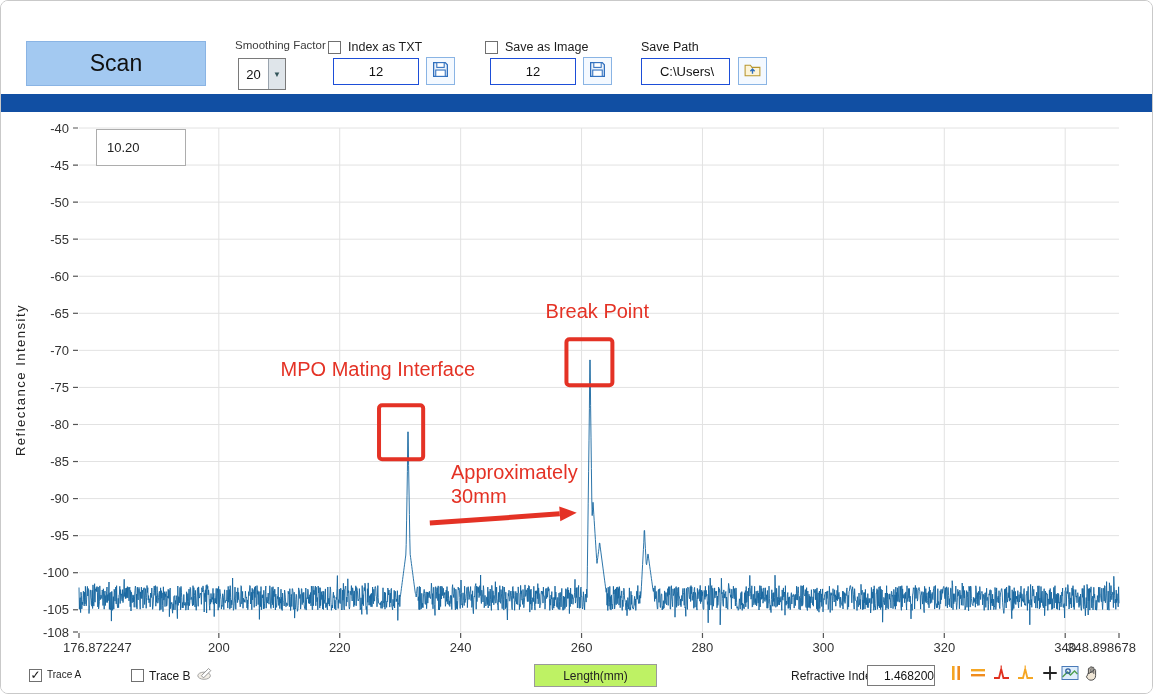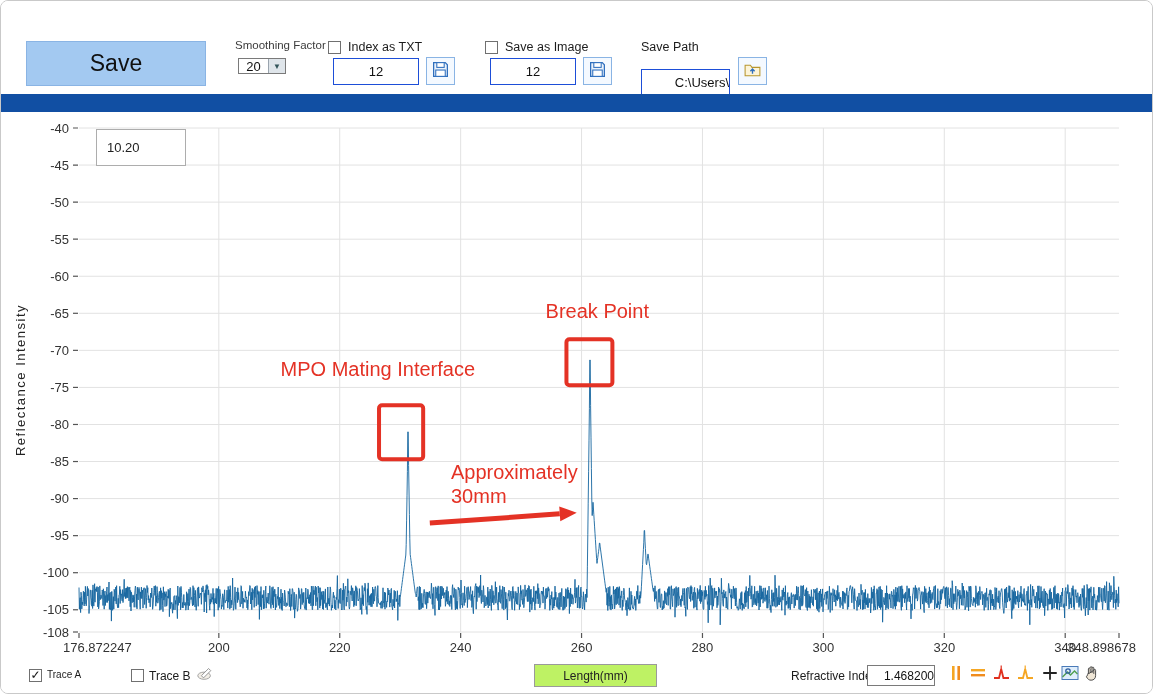--- a/index.html
+++ b/index.html
@@ -19,27 +19,27 @@
   .cb {
     position:absolute; width:13px; height:13px; background:#fff;
     border:1px solid #707070; font-size:12px; line-height:11px; text-align:center; color:#111;
   }
   .cb.checked::before { content:"✓"; }
   .cb-label { position:absolute; font-size:12.5px; color:#1c1c1c; white-space:nowrap; }
   .tb-input {
     position:absolute; height:27px; border:1px solid #1d4ed8; background:#fff;
     font-family:inherit; font-size:13px; text-align:center; color:#111;
   }
-  .tb-input.path { text-align:right; padding-left:3px;margin-top:11px; }
+  .tb-input.path { text-align:center; padding-left:3px; }
   .icon-btn {
     position:absolute; width:29px; height:28px; background:#f4f9ff; border:1px solid #8ab4e4;
     display:flex; align-items:center; justify-content:center; cursor:pointer;
   }
   .dropdown {
-    position:absolute; left:237px; top:57px; width:48px; height:16px;
+    position:absolute; left:237px; top:57px; width:48px; height:32px;
     border:1px solid #7a7a7a; background:#fff; display:flex; cursor:pointer;
   }
   .dd-value { flex:1; font-size:13px; display:flex; align-items:center; justify-content:center; color:#111; }
   .dd-arrow { width:17px; background:#dfe5ea; border-left:1px solid #9aa4ae;
     display:flex; align-items:center; justify-content:center; font-size:8px; color:#33555a; }
   
   .blue-bar { position:absolute; left:0; top:93px; width:100%; height:18px; background:#114fa3; }
   
   .chart-panel { position:absolute; left:0; top:112px; width:1153px; height:545px; background:#fff; }
   #chart-svg { position:absolute; left:0; top:0; font-family:"Liberation Sans", sans-serif; }
@@ -62,21 +62,21 @@
   }
   .ftool { position:absolute; top:5px; width:22px; height:24px; display:flex; align-items:center; justify-content:center; cursor:pointer; }
 </style>
 </head>
 <body>
 
 <div class="window">
 
   <div class="toolbar">
 
-    <button class="scan-btn">Save</button>
+    <button class="scan-btn">Scan</button>
 
     <div class="grp-label" style="left:234px; top:38px; font-size:11.5px;">Smoothing Factor</div>
     <div class="dropdown">
       <span class="dd-value">20</span>
       <span class="dd-arrow">▼</span>
     </div>
 
     <span class="cb" style="left:327px; top:40px;"></span>
     <span class="cb-label" style="left:347px; top:39px;">Index as TXT</span>
     <input class="tb-input" style="left: 332px; top: 57px; width: 86px;" value="12">

